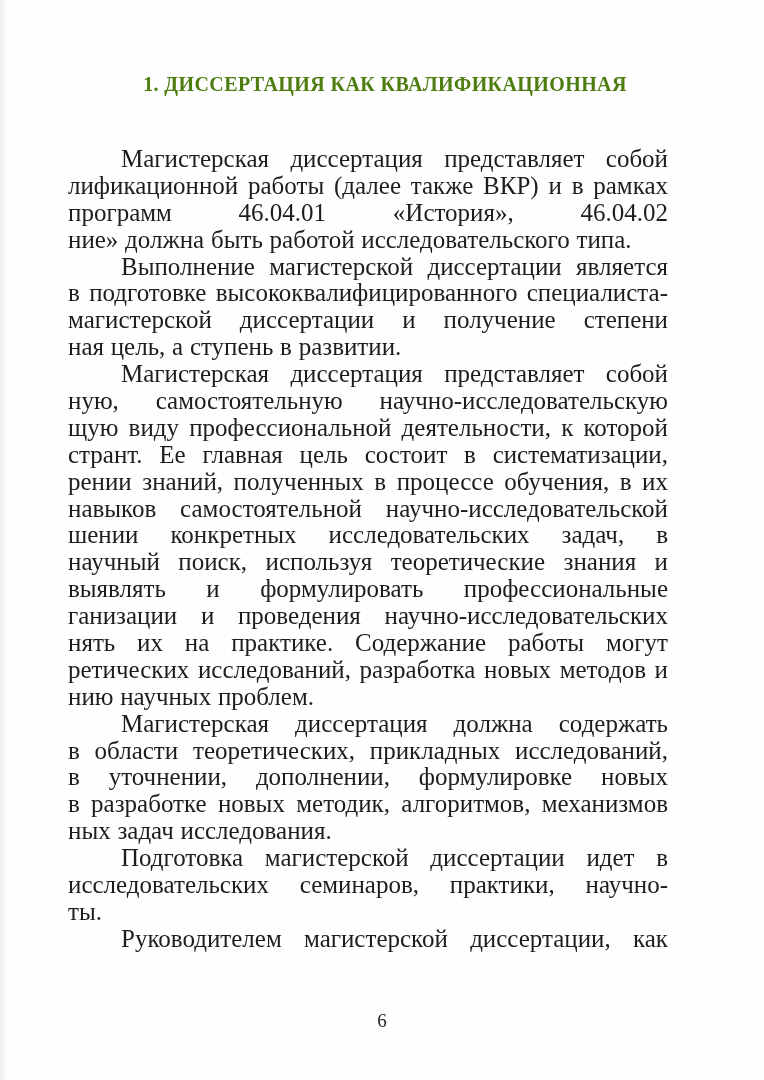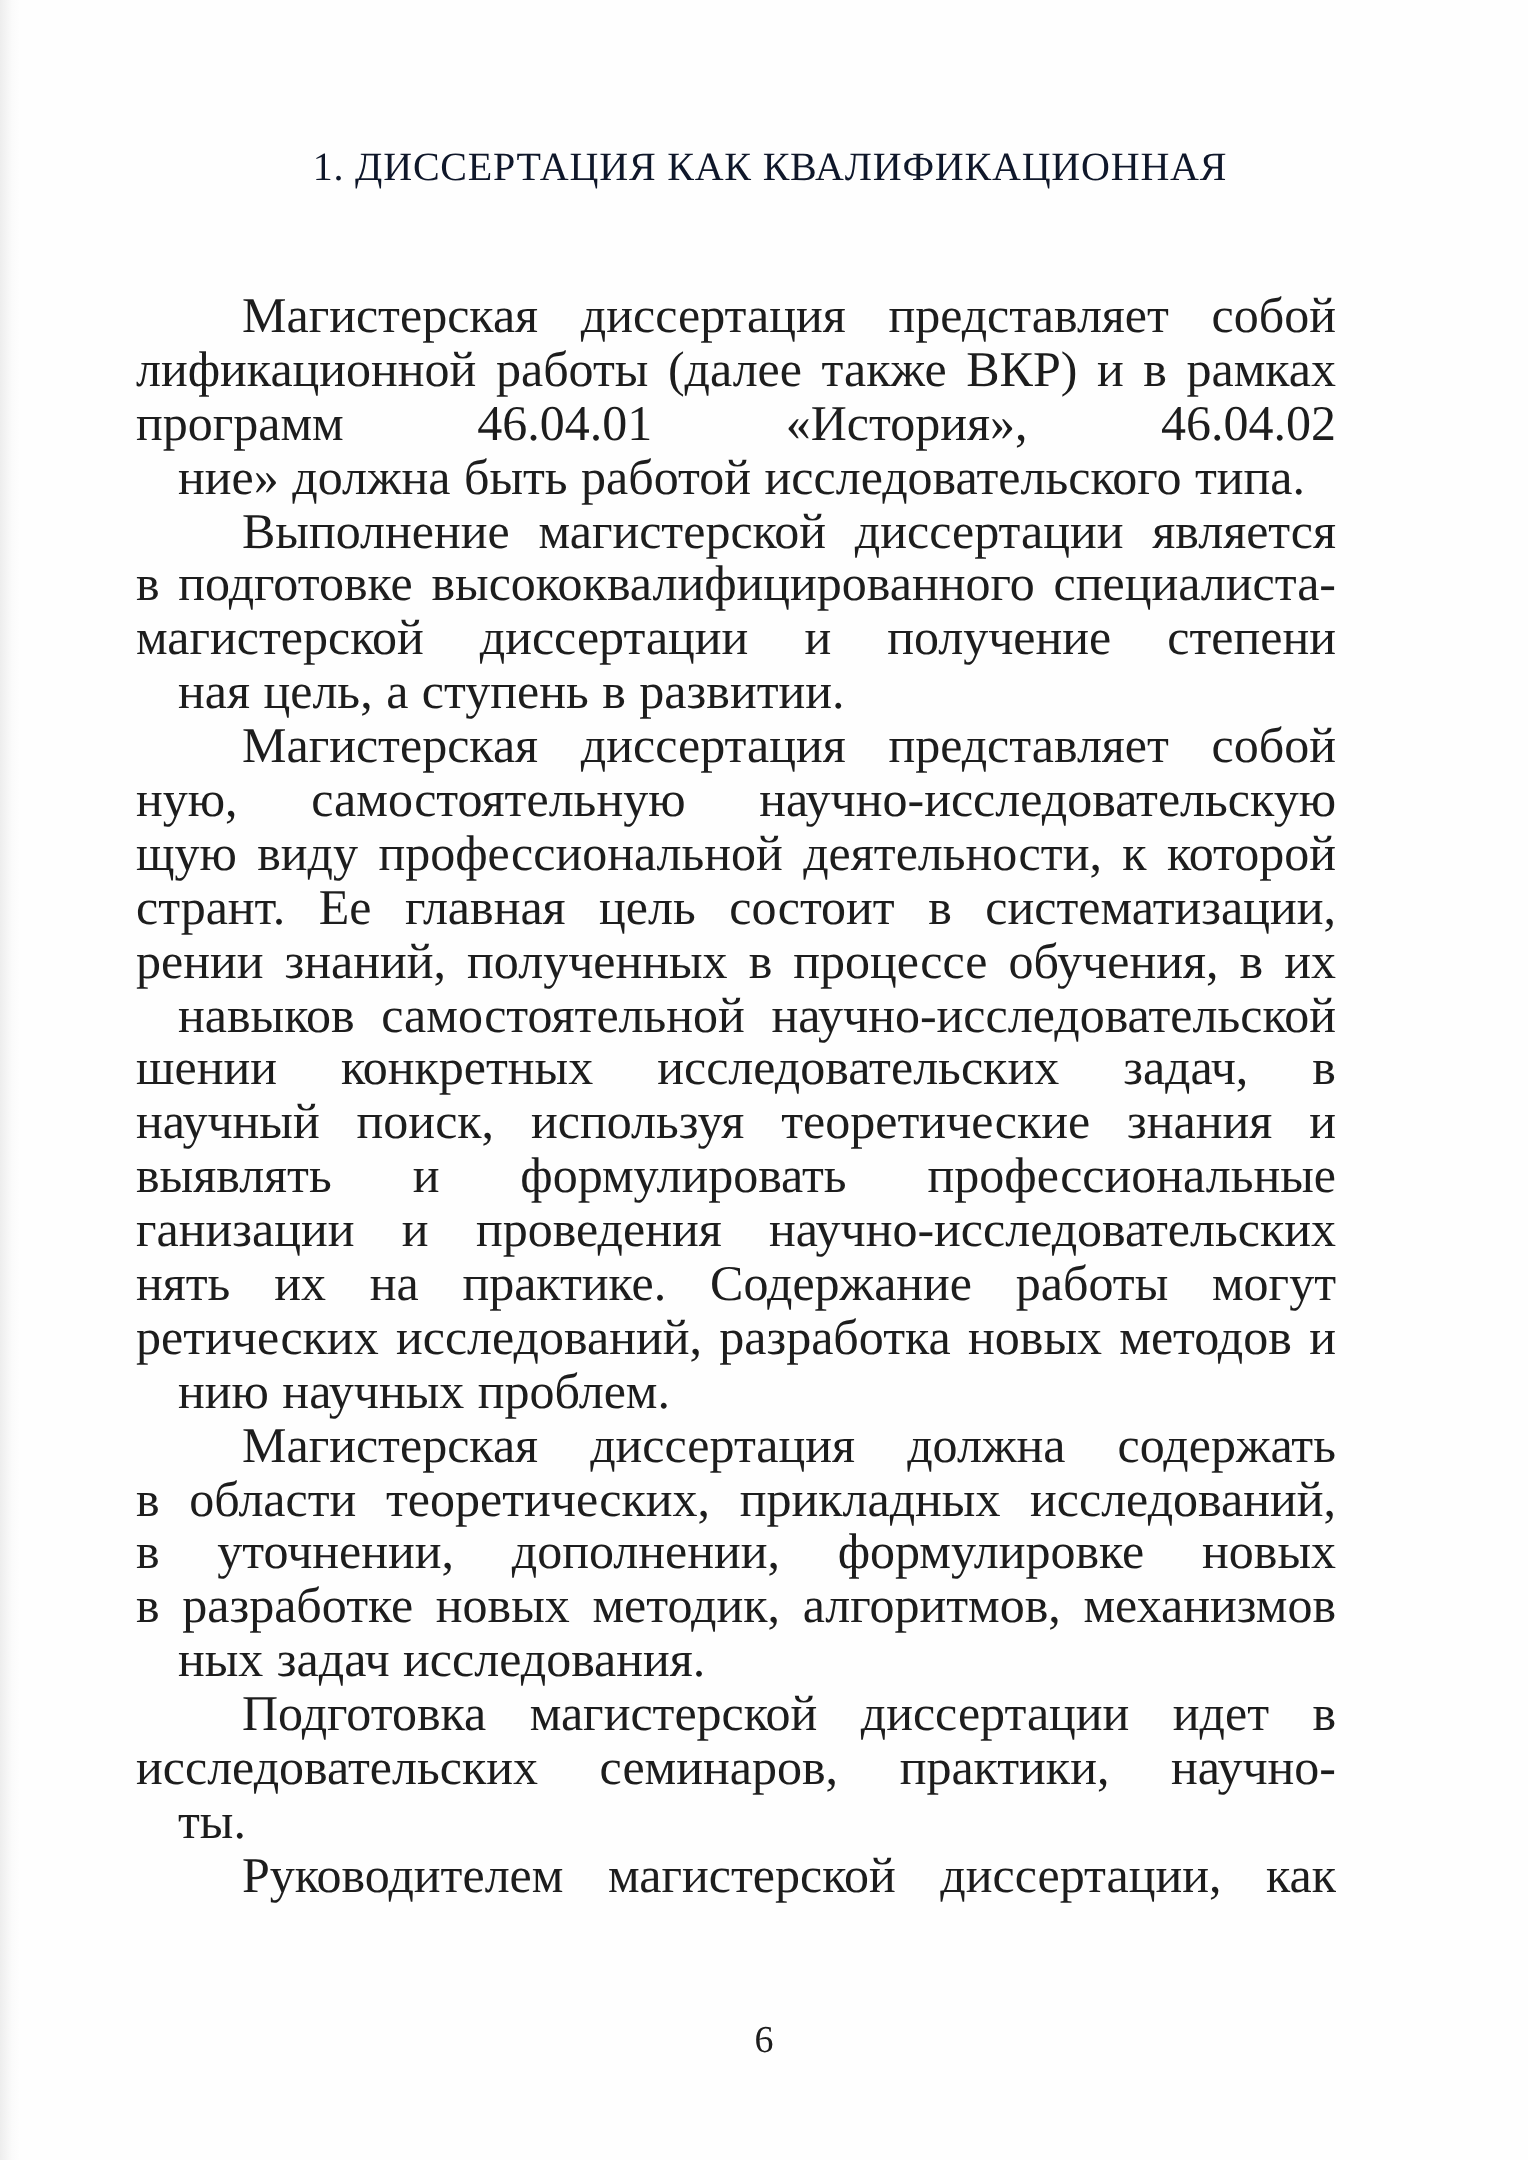--- a/index.html
+++ b/index.html
@@ -25,25 +25,25 @@
     background: linear-gradient(to right, rgba(90,90,90,0.10), rgba(90,90,90,0.02) 60%, transparent);
     pointer-events: none;
   }
   .title {
     position: absolute;
     top: 70px;
     left: 85px;
     width: 600px;
     margin: 0;
     font-size: 20px;
-    font-weight: normal;
+    font-weight: bold;
     line-height: 28px;
     text-align: center;
     letter-spacing: 0.4px;
-    color: #0f172a;
+    color: #4d7c0f;
   }
   .title .tline {
     display: block;
   }
   .content {
     position: absolute;
     top: 146px;
     left: 68px;
     width: 600px;
     font-size: 25px;
@@ -59,21 +59,20 @@
     text-align: justify;
     text-align-last: justify;
     overflow: hidden;
     word-spacing: 0.5px;
   }
   .line.first {
     text-indent: 53px;
   }
   .line.last {
     text-align-last: left;
-    margin-left: 21px;
   }
   .pageno {
     position: absolute;
     top: 1008px;
     left: 0;
     width: 764px;
     text-align: center;
     font-size: 19px;
     line-height: 26px;
   }

